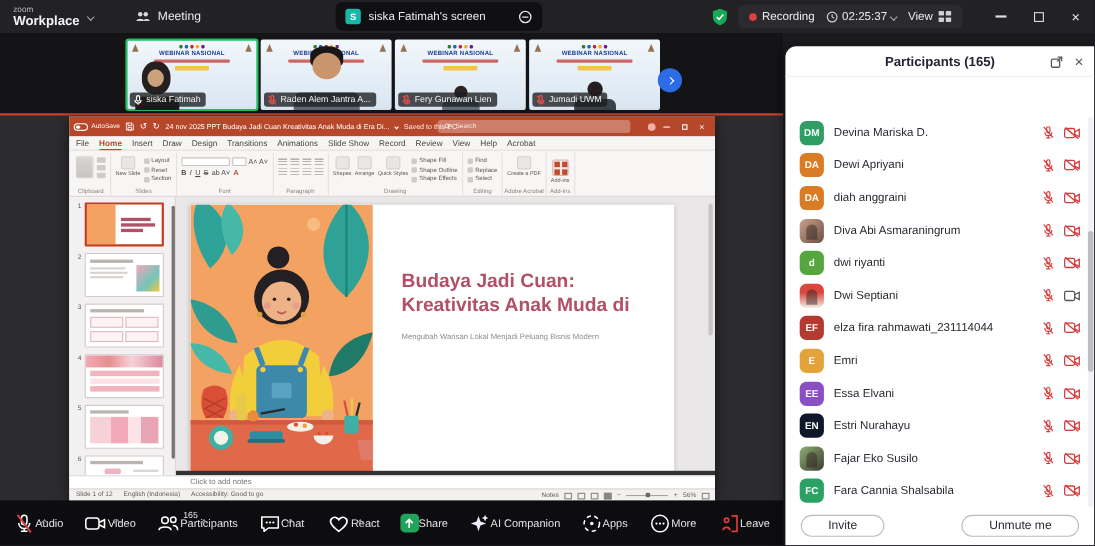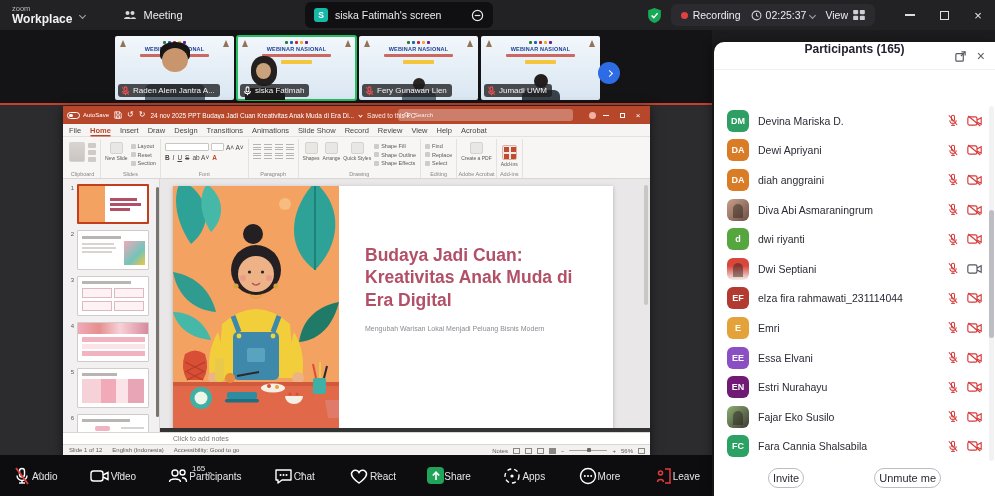--- a/index.html
+++ b/index.html
@@ -172,21 +172,21 @@
 .notes span{font-size:7px;color:#7a7774}
 .statusbar{height:11px;background:#f3f1f0;border-top:1px solid #d9d6d3;display:flex;align-items:center;padding:0 6px;gap:10px;font-size:6px;color:#5f5b58;position:relative}
 .sb-right{position:absolute;right:5px;top:0;height:11px;display:flex;align-items:center;gap:5px}
 .vic{width:7px;height:6px;border:1px solid #8a8683;display:inline-block}
 .vic.f{background:#8a8683}
 .zoom-sl{width:38px;height:1px;background:#a6a29f;position:relative}
 .zoom-sl::after{content:"";position:absolute;left:18px;top:-2px;width:4px;height:4px;background:#6a6663;border-radius:1px}
 
 
 .panel{position:absolute;right:0;top:42px;width:281px;height:454px;background:#fff;border-radius:10px 0 0 0;box-shadow:-3px 0 10px rgba(0,0,0,.35);z-index:20}
-.p-header{height:28px;display:flex;align-items:flex-start;justify-content:center;position:relative;border-bottom:1px solid #f0f0f2}
+.p-header{height:28px;display:flex;align-items:center;justify-content:center;position:relative;border-bottom:1px solid #f0f0f2}
 .p-title{font-size:12px;font-weight:bold;color:#232333}
 .p-hicons{position:absolute;right:10px;top:0;height:28px;display:flex;align-items:center;gap:10px}
 .p-close{font-size:14px;color:#5a5a63;line-height:1}
 .p-searchwrap{position:relative;margin:7px 12px 4px}
 .p-search{width:100%;height:24px;border:1px solid #c6c6cc;border-radius:13px;padding:0 10px 0 26px;font-size:10.5px;color:#333;outline:none;font-family:"Liberation Sans",sans-serif}
 .p-search::placeholder{color:#8a8a93}
 .mag{position:absolute;left:9px;top:5px}
 .p-list{position:absolute;top:64px;left:0;width:100%;height:355px;overflow:hidden}
 .prow{height:29.6px;display:flex;align-items:center;padding:0 13px}
 .pavatar{width:22px;height:22px;border-radius:6px;display:flex;align-items:center;justify-content:center;flex-shrink:0;position:relative;overflow:hidden}
@@ -194,21 +194,21 @@
 .pavatar.photo::after{content:"";position:absolute;left:6px;top:5px;width:10px;height:14px;border-radius:5px 5px 0 0;background:rgba(40,30,28,.45)}
 .pname{flex:1;font-size:10.5px;color:#2a2a33;margin-left:9px;white-space:nowrap;overflow:hidden;text-overflow:ellipsis}
 .picons{display:flex;align-items:center;gap:8px;margin-left:6px}
 .pmic{color:#d63b3b}
 .pcam{color:#d63b3b}
 .pcam.on{color:#55555e}
 .pcam.on .slash{display:none}
 .p-sbtrack{position:absolute;right:1px;top:64px;width:5px;height:355px;background:#f2f2f5;border-radius:3px}
 .p-sbthumb{position:absolute;right:1px;top:168px;width:5px;height:128px;background:#bdbdc4;border-radius:3px}
 .p-footer{position:absolute;bottom:8px;left:0;width:100%;display:flex;justify-content:center;gap:70px}
-.p-btn{background:#fff;border:1px solid #bcbcc2;border-radius:12px;padding:3px 4px;font-size:11px;color:#2a2a33;font-family:"Liberation Sans",sans-serif}
+.p-btn{background:#fff;border:1px solid #bcbcc2;border-radius:12px;padding:3px 24px;font-size:11px;color:#2a2a33;font-family:"Liberation Sans",sans-serif}
 .watermark{position:absolute;left:62px;top:402px;pointer-events:none;z-index:30;color:rgba(120,120,126,.55)}
 .wm1{font-size:16.5px}
 .wm2{font-size:10px;margin-top:5px;margin-left:6px;color:rgba(120,120,126,.5)}
 
 
 .toolbar{position:absolute;left:0;top:455px;width:712px;height:41px;background:#0d0d10;display:flex;align-items:center;justify-content:space-between;padding:0 12px;z-index:15}
 .tbtn{display:flex;align-items:center;position:relative;min-width:44px}
 .tbtn .icw{height:20px;display:flex;align-items:center;justify-content:center;position:relative}
 .tbtn .lbl{font-size:10px;color:#e4e4e8;margin-top:1px;white-space:nowrap}
 .tbtn .chev{position:absolute;right:-11px;top:7px;border-color:#9a9aa0}
@@ -280,20 +280,52 @@
         <span class="winbtn">
             <span class="win-rst"></span>
           </span>
         <span class="winbtn">×</span>
       </div>
     </div>
   </div>
 
   <div class="strip">
     <div class="tiles">
+      <div class="tile t1 active">
+        <div class="vbg">
+          <span class="orn l"></span>
+            <span class="orn r"></span>
+          <div class="vdots">
+              <i></i>
+              <i></i>
+              <i></i>
+              <i></i>
+              <i></i>
+            </div>
+          <div class="vtitle">WEBINAR NASIONAL</div>
+          <div class="vred"></div>
+          <div class="vyellow"></div>
+        </div>
+        <div class="person">
+            <span class="p-head"></span>
+            <span class="p-face"></span>
+            <span class="p-body"></span>
+          </div>
+        <div class="nameplate">
+          <svg class="tmic" width="9" height="10" viewBox="0 0 16 18">
+              <g fill="none" stroke="currentColor" stroke-width="2">
+                <rect x="5.5" y="1.5" width="5" height="9" rx="2.5"></rect>
+                <path d="M3,9 a5,5 0 0 0 10,0"></path>
+                <line x1="8" y1="14" x2="8" y2="16.5"></line>
+              </g>
+              <line class="slash" x1="2" y1="2" x2="14" y2="16" stroke="#e04040" stroke-width="2.2"></line>
+            </svg>
+          <span>siska Fatimah</span>
+        </div>
+      </div>
       <div class="tile t2">
         <div class="vbg">
           <span class="orn l"></span>
             <span class="orn r"></span>
           <div class="vdots">
               <i></i>
               <i></i>
               <i></i>
               <i></i>
               <i></i>
@@ -309,52 +341,20 @@
         <div class="nameplate muted">
           <svg class="tmic" width="9" height="10" viewBox="0 0 16 18">
               <g fill="none" stroke="currentColor" stroke-width="2">
                 <rect x="5.5" y="1.5" width="5" height="9" rx="2.5"></rect>
                 <path d="M3,9 a5,5 0 0 0 10,0"></path>
                 <line x1="8" y1="14" x2="8" y2="16.5"></line>
               </g>
               <line class="slash" x1="2" y1="2" x2="14" y2="16" stroke="#e04040" stroke-width="2.2"></line>
             </svg>
           <span>Raden Alem Jantra A...</span>
-        </div>
-      </div>
-      <div class="tile t1 active">
-        <div class="vbg">
-          <span class="orn l"></span>
-            <span class="orn r"></span>
-          <div class="vdots">
-              <i></i>
-              <i></i>
-              <i></i>
-              <i></i>
-              <i></i>
-            </div>
-          <div class="vtitle">WEBINAR NASIONAL</div>
-          <div class="vred"></div>
-          <div class="vyellow"></div>
-        </div>
-        <div class="person">
-            <span class="p-head"></span>
-            <span class="p-face"></span>
-            <span class="p-body"></span>
-          </div>
-        <div class="nameplate">
-          <svg class="tmic" width="9" height="10" viewBox="0 0 16 18">
-              <g fill="none" stroke="currentColor" stroke-width="2">
-                <rect x="5.5" y="1.5" width="5" height="9" rx="2.5"></rect>
-                <path d="M3,9 a5,5 0 0 0 10,0"></path>
-                <line x1="8" y1="14" x2="8" y2="16.5"></line>
-              </g>
-              <line class="slash" x1="2" y1="2" x2="14" y2="16" stroke="#e04040" stroke-width="2.2"></line>
-            </svg>
-          <span>siska Fatimah</span>
         </div>
       </div>
       <div class="tile t3">
         <div class="vbg">
           <span class="orn l"></span>
             <span class="orn r"></span>
           <div class="vdots">
               <i></i>
               <i></i>
               <i></i>
@@ -709,21 +709,20 @@
                 <line x1="147" y1="192" x2="147" y2="176" stroke="#e8c94a" stroke-width="2"></line>
                 <line x1="151" y1="192" x2="154" y2="180" stroke="#2a2a2a" stroke-width="2"></line>
                 <path d="M152,214 h14 v18 h-11 z" fill="#e07b6a"></path>
                 <line x1="64" y1="190" x2="86" y2="186" stroke="#2a2a2a" stroke-width="2"></line>
               </svg>
             </div>
             <div class="slide-txt">
               <div class="stitle">
                 <div>Budaya Jadi Cuan:</div>
                 <div>Kreativitas Anak Muda di</div>
-                <div>Era Digital</div>
               </div>
               <div class="ssub">Mengubah Warisan Lokal Menjadi Peluang Bisnis Modern</div>
             </div>
           </div>
           <div class="slide-vsb"></div>
           <div class="splitter"></div>
         </div>
       </div>
 
       <div class="notes">
@@ -969,21 +968,21 @@
             <svg class="pcam" width="15" height="12" viewBox="0 0 18 14">
               <g fill="none" stroke="currentColor" stroke-width="1.4">
                 <rect x="1" y="2" width="11" height="10" rx="2"></rect>
                 <path d="M12,5.8 L17,3 V11 L12,8.2"></path>
               </g>
               <line class="slash" x1="1.5" y1="1" x2="16" y2="13" stroke="currentColor" stroke-width="1.5"></line>
             </svg>
           </span>
         </div>
         <div class="prow">
-          <span class="pavatar" style="background: #701a75;">
+          <span class="pavatar" style="background: #0f172a;">
             <i>EN</i>
           </span>
           <span class="pname">Estri Nurahayu</span>
           <span class="picons">
             <svg class="pmic" width="12" height="13" viewBox="0 0 16 17">
               <g fill="none" stroke="currentColor" stroke-width="1.4">
                 <rect x="6" y="1.5" width="4" height="7.5" rx="2"></rect>
                 <path d="M3.8,8 a4.2,4.2 0 0 0 8.4,0"></path>
                 <line x1="8" y1="12.5" x2="8" y2="15"></line>
                 <line x1="5.5" y1="15" x2="10.5" y2="15"></line>
@@ -1128,20 +1127,29 @@
                 <line x1="6" y1="10" x2="6" y2="2.5"></line>
                 <path d="M2.8,5.5 L6,2.2 L9.2,5.5"></path>
               </g>
             </svg>
           </span>
       </span>
       <span class="lbl">Share</span>
     </div>
     <div class="tbtn">
       <span class="icw">
+        <svg width="20" height="20" viewBox="0 0 20 20">
+            <path d="M9,3 L10.8,8.2 L16,10 L10.8,11.8 L9,17 L7.2,11.8 L2,10 L7.2,8.2 Z" fill="#eef"></path>
+            <path d="M15,2 l.9,2.1 L18,5 l-2.1,.9 L15,8 l-.9,-2.1 L12,5 l2.1,-.9 Z" fill="#eef"></path>
+          </svg>
+      </span>
+      <span class="lbl">AI Companion</span>
+    </div>
+    <div class="tbtn">
+      <span class="icw">
         <svg width="20" height="20" viewBox="0 0 20 20" fill="none" stroke="#fff" stroke-width="1.4">
             <circle cx="10" cy="10" r="7" stroke-dasharray="4 3"></circle>
             <circle cx="10" cy="10" r="1.6" fill="#fff" stroke="none"></circle>
           </svg>
       </span>
       <span class="lbl">Apps</span>
     </div>
     <div class="tbtn">
       <span class="icw">
         <svg width="20" height="20" viewBox="0 0 20 20">

